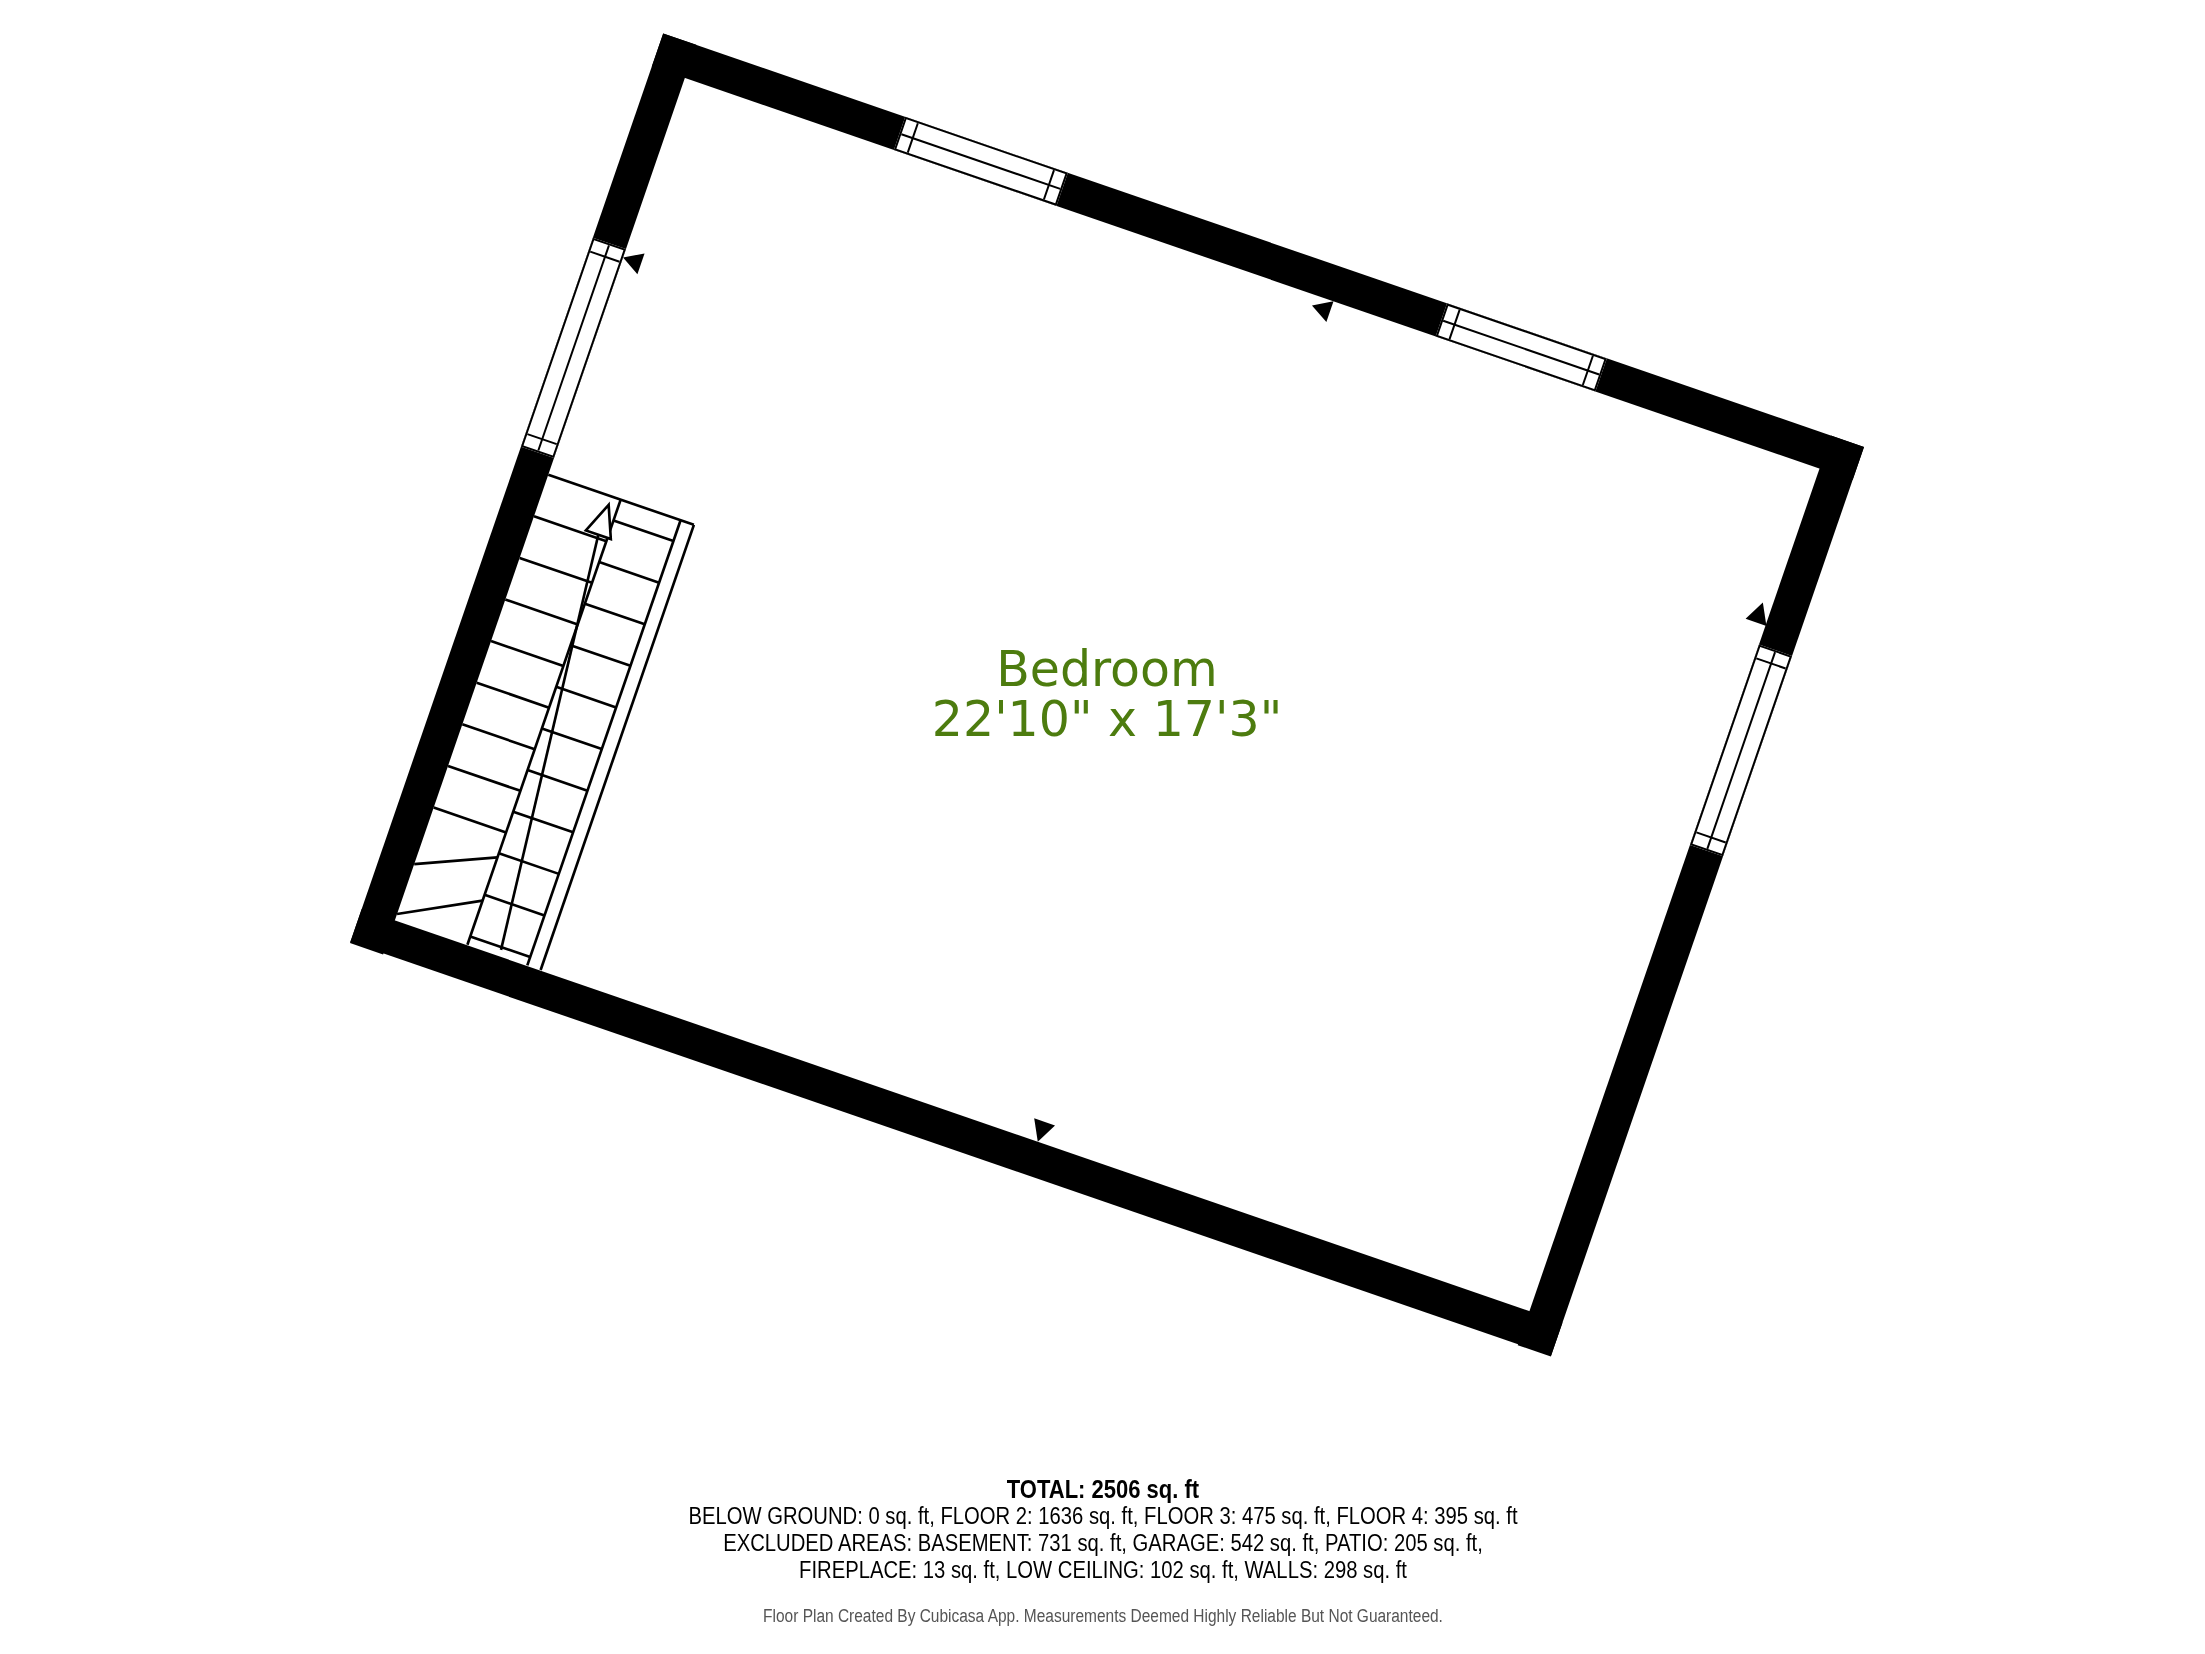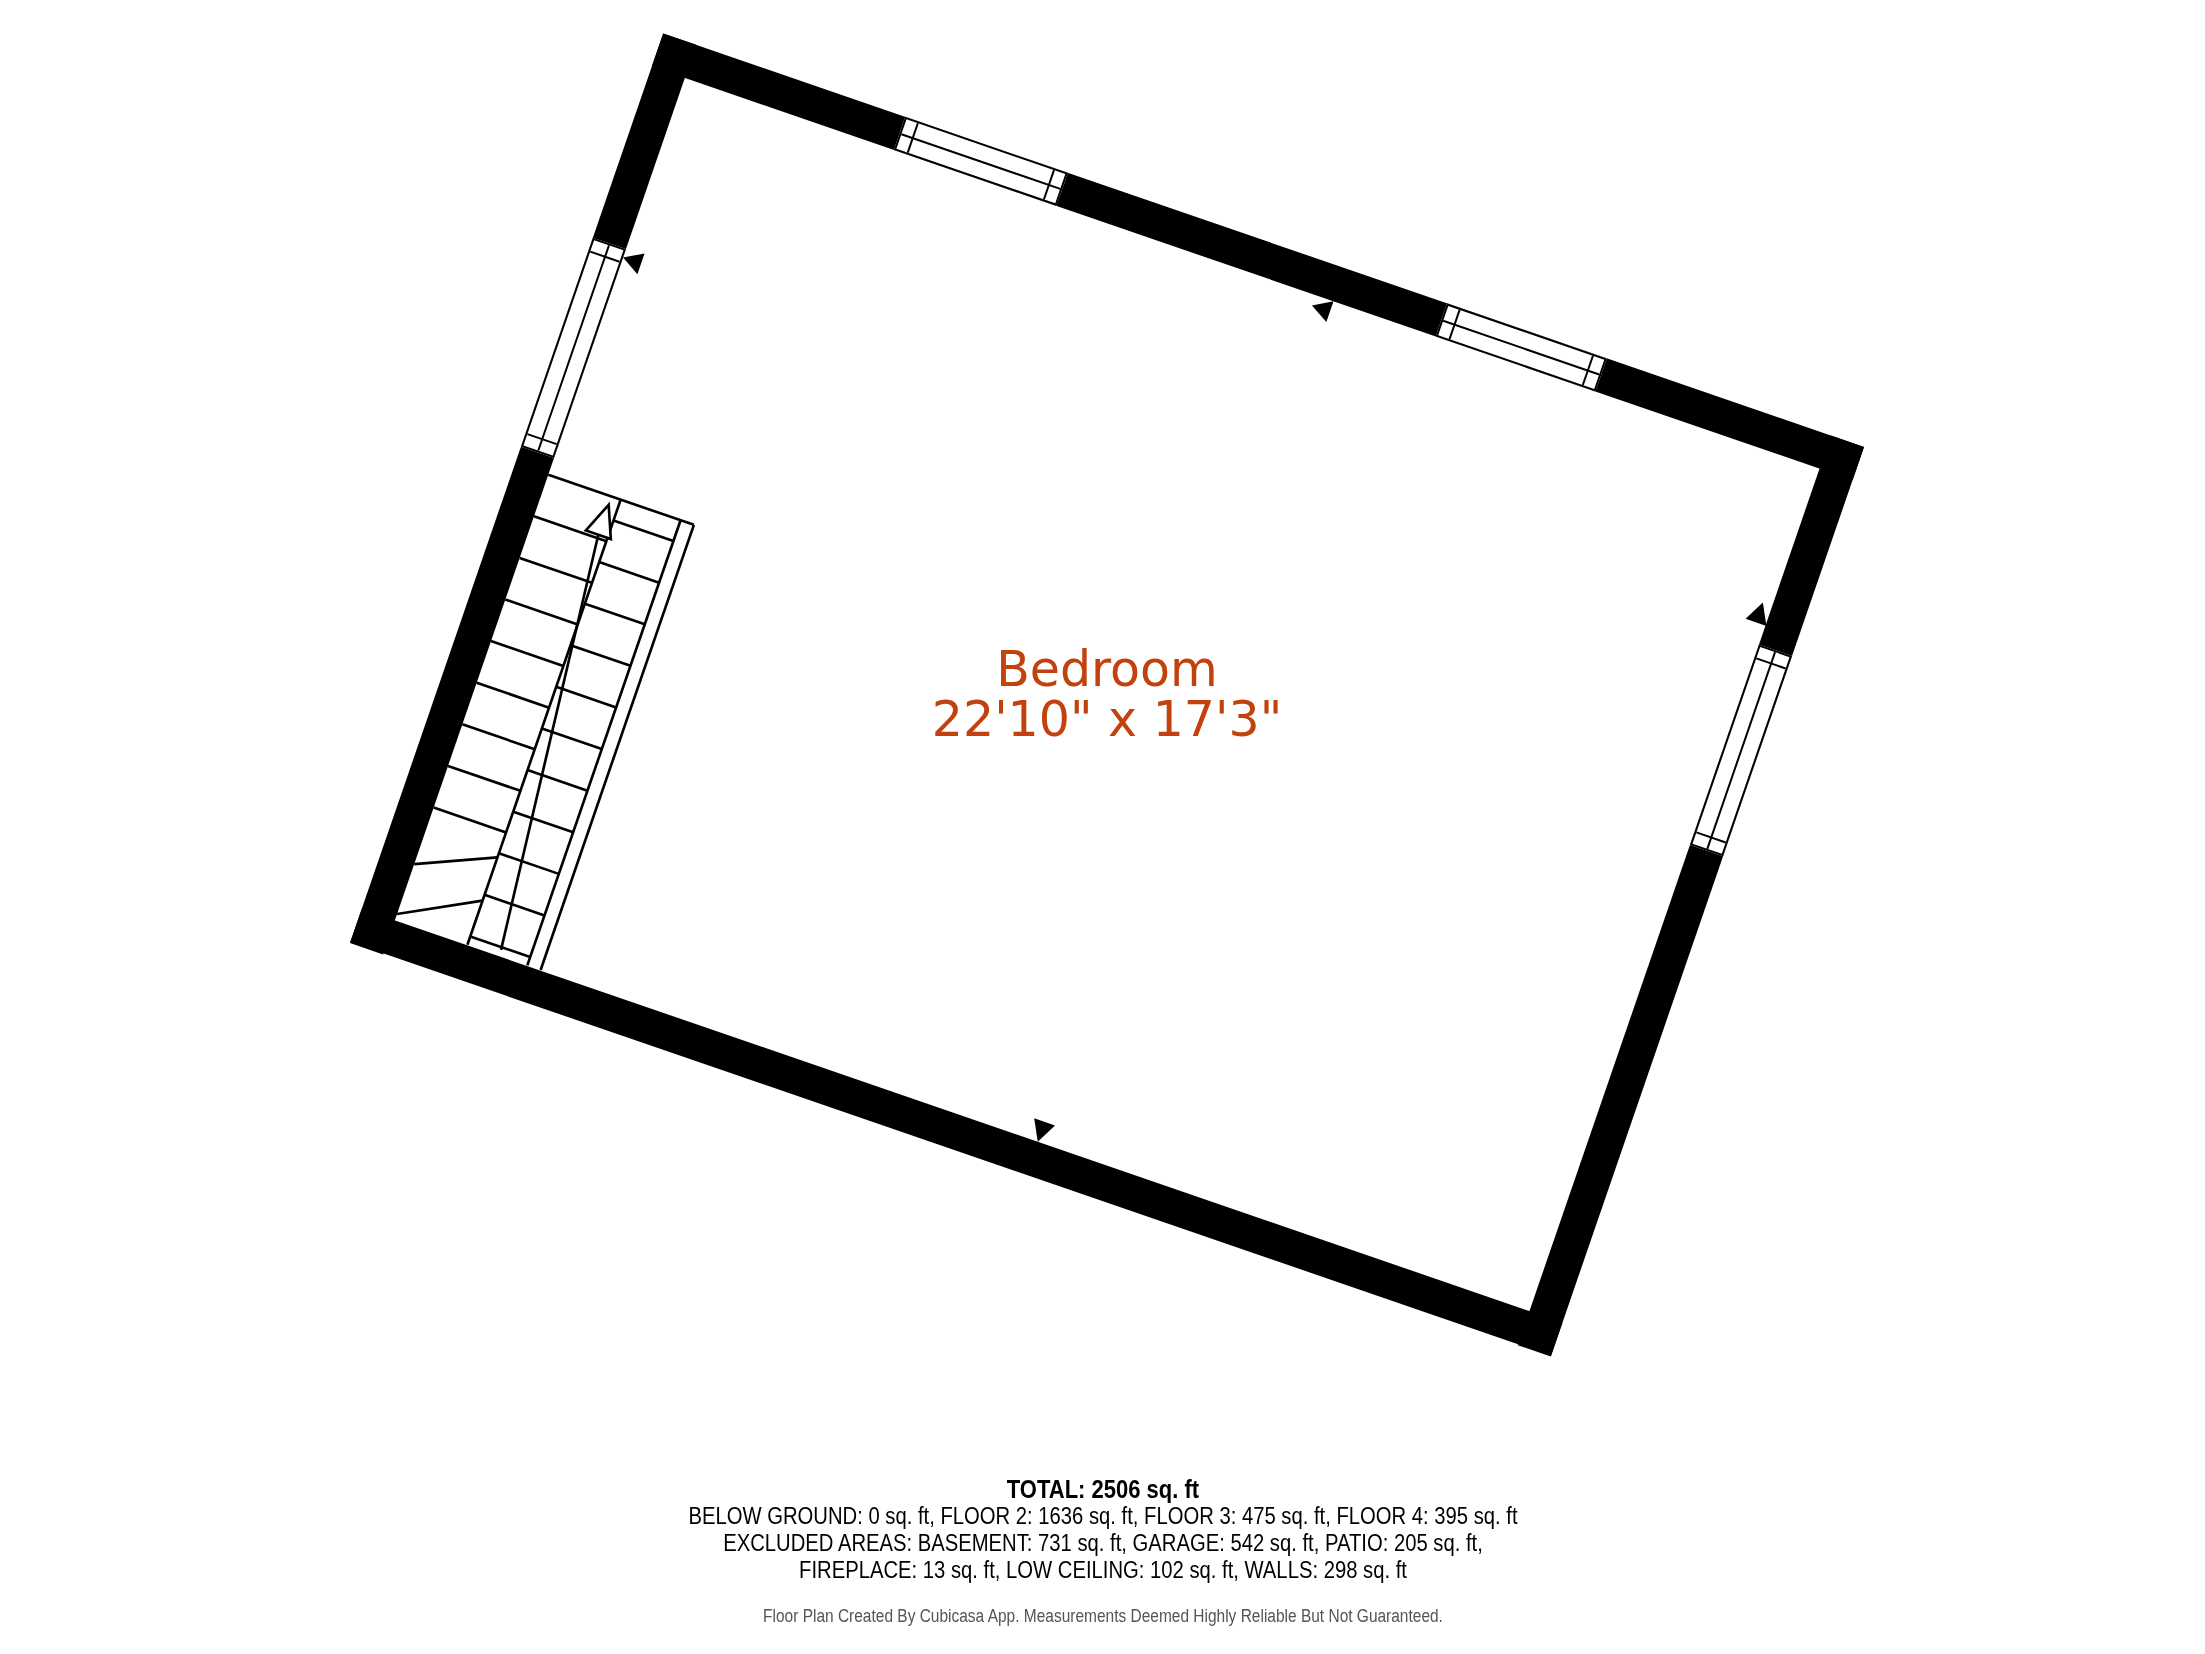--- a/index.html
+++ b/index.html
@@ -100,21 +100,21 @@
         <line x1="87" y1="525" x2="159" y2="525" stroke="#000" stroke-width="3"></line>
         <line x1="125" y1="528" x2="76" y2="46" stroke="#000" stroke-width="3"></line>
         <polygon points="76,10 61,46 91,46" fill="#fff" stroke="#000" stroke-width="3"></polygon>
       </svg>
       <div class="tri tri-left" style="position: absolute; left: 35px; top: 214px;"></div>
       <div class="tri tri-left" style="position: absolute; left: 702px; top: 35px;"></div>
       <div class="tri tri-up" style="position: absolute; left: 1214px; top: 180px;"></div>
       <div class="tri tri-down" style="position: absolute; left: 704px; top: 905px;"></div>
     </div>
 
-  <div class="room-label" style="left: 472px; top: 214px; width: 1270px; height: 962px; color: #c2410c;">
+  <div class="room-label" style="left: 472px; top: 214px; width: 1270px; height: 962px; color: #4d7c0f;">
     <div>Bedroom</div>
     <div>22'10" x 17'3"</div>
   </div>
 
   <div class="totals">
     <div class="t-line t-total">TOTAL: 2506 sq. ft</div>
     <div class="t-line">BELOW GROUND: 0 sq. ft, FLOOR 2: 1636 sq. ft, FLOOR 3: 475 sq. ft, FLOOR 4: 395 sq. ft</div>
     <div class="t-line">EXCLUDED AREAS: BASEMENT: 731 sq. ft, GARAGE: 542 sq. ft, PATIO: 205 sq. ft,</div>
     <div class="t-line">FIREPLACE: 13 sq. ft, LOW CEILING: 102 sq. ft, WALLS: 298 sq. ft</div>
   </div>

